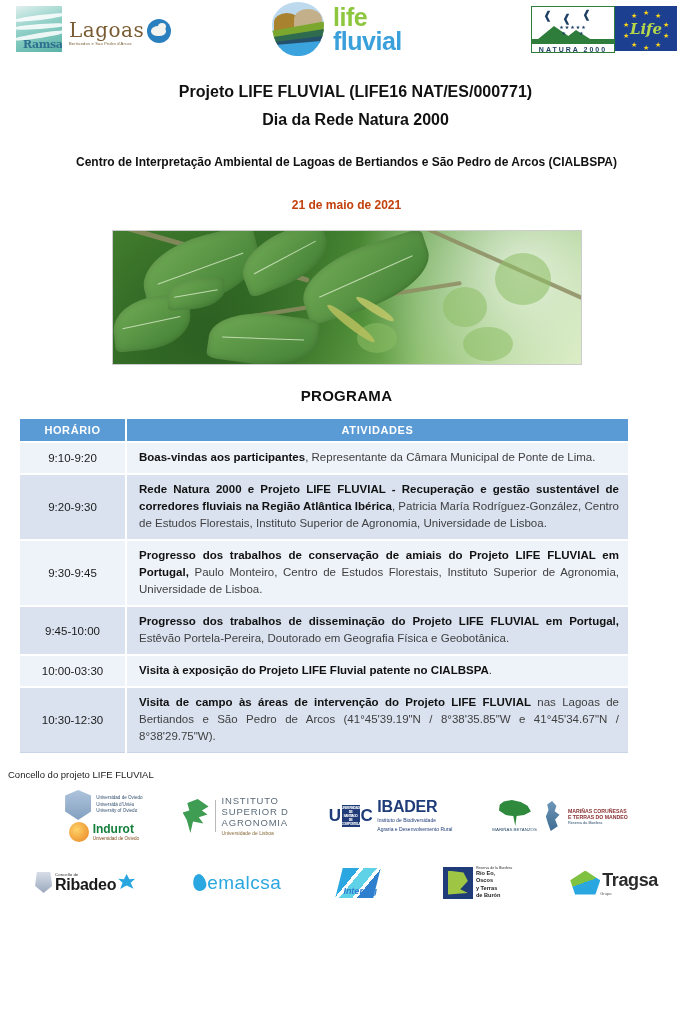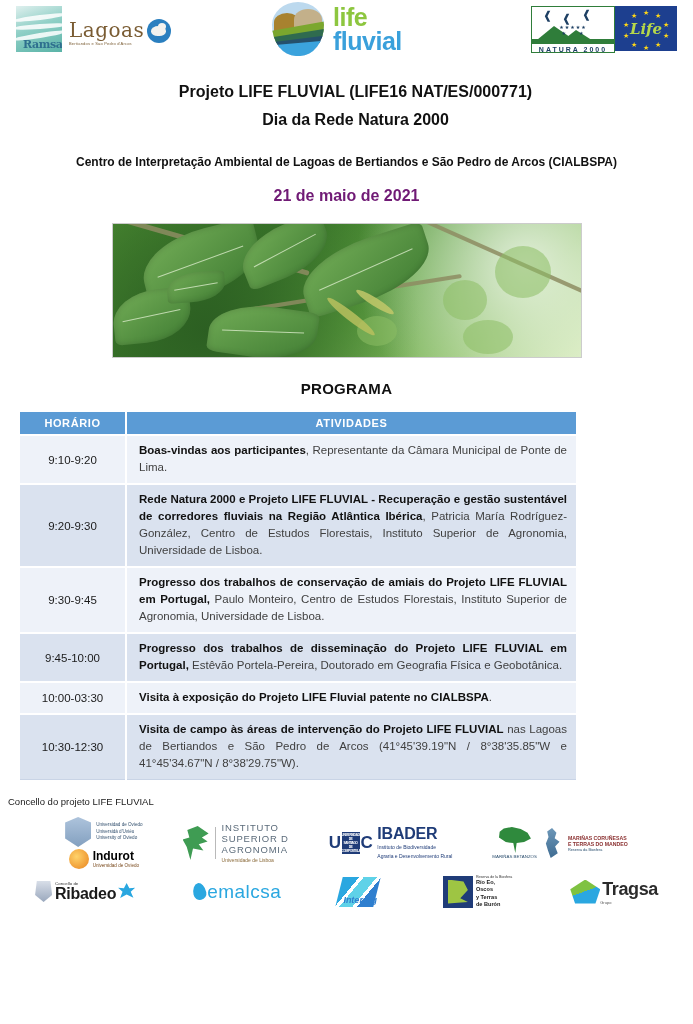--- a/index.html
+++ b/index.html
@@ -279,24 +279,24 @@
   }
   .title-line em { font-style: italic; }
   .subtitle-venue {
     margin-top: 17px;
     font-size: 12px;
     font-weight: bold;
     line-height: 22px;
     color: #111111;
   }
   .subtitle-date {
-    margin-top: 14px;
-    font-size: 16px;
-    font-weight: bold;
-    color: #701a75;
+    margin-top: 25px;
+    font-size: 12px;
+    font-weight: bold;
+    color: #c2410c;
   }
 
   
   .hero-wrap {
     margin-top: 18px;
     display: flex;
     justify-content: center;
   }
   .hero {
     width: 470px;
@@ -345,21 +345,21 @@
     letter-spacing: .3px;
     color: #111111;
   }
 
   
   .table-wrap {
     margin: 15px auto 0 auto;
     width: 653px;
   }
   table.program {
-    width: 556px;
+    width: 608px;
     border-collapse: collapse;
     table-layout: fixed;
   }
   table.program th {
     background: #5b9bd5;
     color: #ffffff;
     font-size: 11px;
     font-weight: bold;
     letter-spacing: .6px;
     padding: 5px 4px;
@@ -395,21 +395,21 @@
     font-size: 9.5px;
     color: #1a1a1a;
   }
   .partner-row {
     display: flex;
     justify-content: center;
     align-items: center;
     gap: 40px;
     margin-top: 10px;
   }
-  .partner-row.row2 { gap: 58px; margin-top: 6px; }
+  .partner-row.row2 { gap: 58px; margin-top: 24px; }
 
   .p-logo { display: flex; align-items: center; }
 
   
   .oviedo {
     display: flex; flex-direction: column; align-items: center;
   }
   .oviedo .top { display: flex; align-items: center; }
   .oviedo .crest {
     width: 26px; height: 30px;
@@ -427,21 +427,21 @@
   }
   .oviedo .bot { display: flex; align-items: center; margin-top: 2px; }
   .oviedo .sun {
     width: 20px; height: 20px; border-radius: 50%;
     background: radial-gradient(circle at 38% 38%, #ffd36b, #e8821d);
   }
   .oviedo .ind {
     margin-left: 4px; text-align: left;
   }
   .oviedo .ind-name {
-    font-size: 12px; font-weight: bold; color: #000000; line-height: 1;
+    font-size: 12px; font-weight: bold; color: #15803d; line-height: 1;
   }
   .oviedo .ind-sub {
     font-size: 4.6px; color: #7a4b1e; margin-top: 1px; white-space: nowrap;
   }
 
   
   .isa { display: flex; align-items: center; }
   .isa .bird {
     width: 26px; height: 34px;
     background: #3f9c53;

